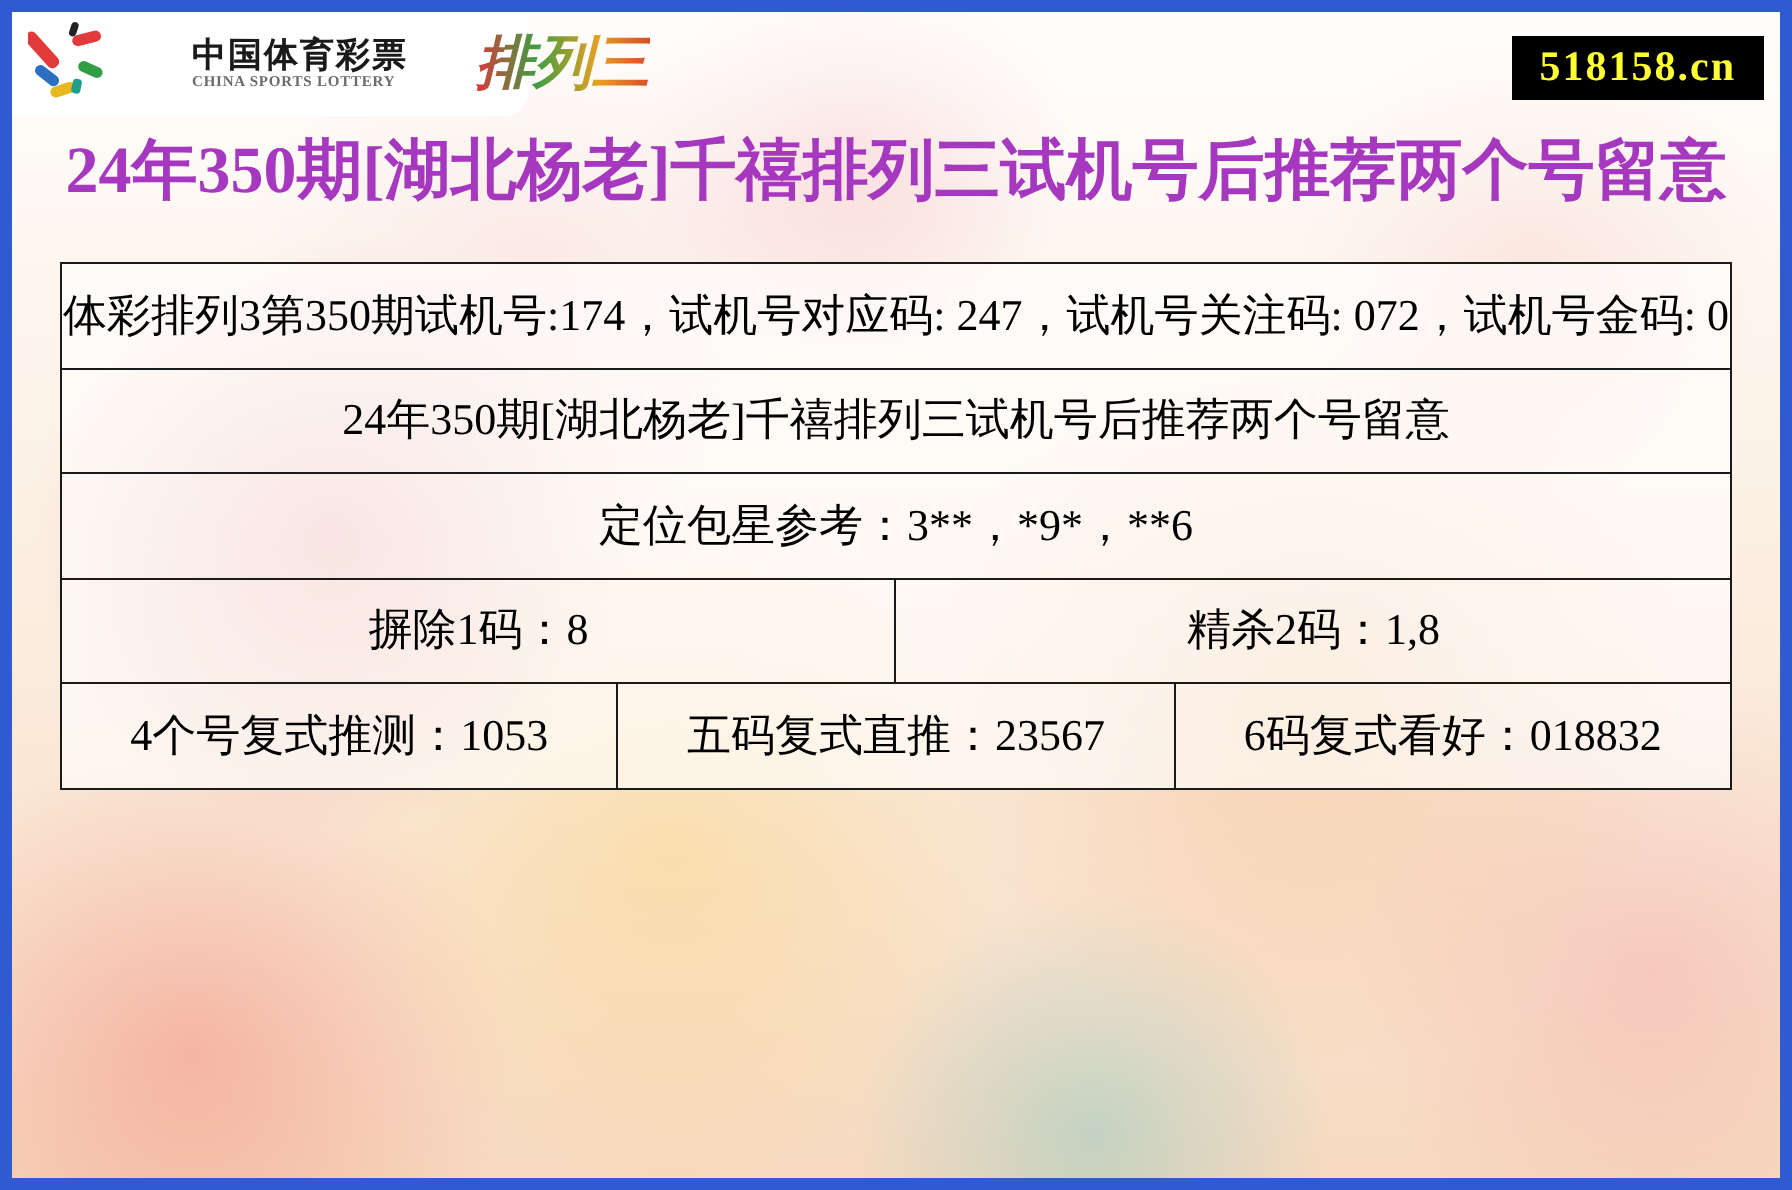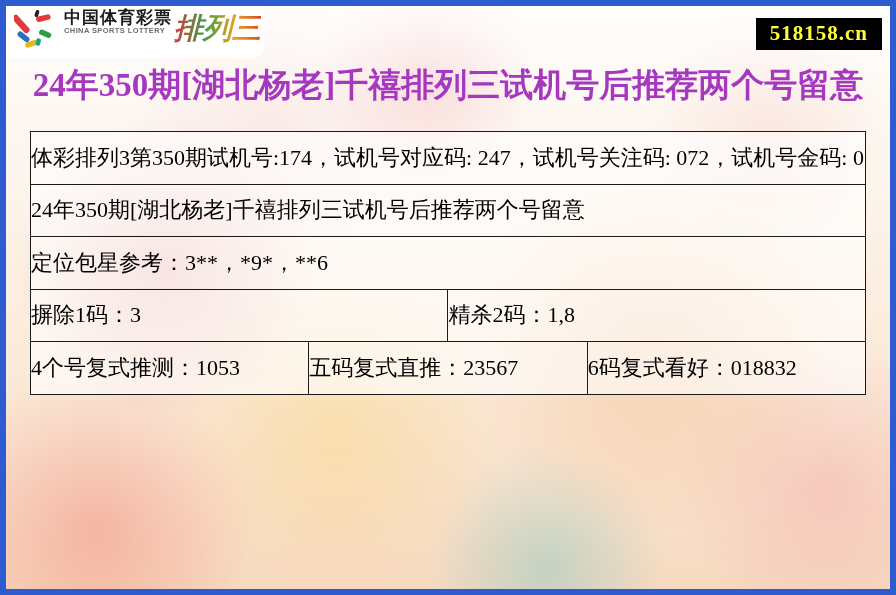--- a/index.html
+++ b/index.html
@@ -25,28 +25,29 @@
       radial-gradient(circle 150px at 820px 480px, rgba(240,145,140,.50),rgba(240,145,140,0) 100%),
       linear-gradient(180deg,#fdf2e6 0%, #f8ddc2 60%, #f5cfae 100%);
   }
 
   
   .brand {
     position:absolute; left:0; top:0;
     width:258px; height:52px;
     background:#ffffff;
     border-radius:0 0 12px 0;
-    display:flex; 
+    display:flex; align-items:center;
     padding:3px 4px 3px 8px;
+    gap:32px;
   }
   .brand svg { flex:0 0 auto; }
   .brand-text { margin-left:6px; line-height:1.05; white-space:nowrap; }
   .brand-cn { font-family:"Liberation Sans","DejaVu Sans",sans-serif;
               font-size:17px; font-weight:700; color:#1a1a1a; letter-spacing:1px; }
-  .brand-en { font-family:Liberation Sans, sans-serif;
+  .brand-en { font-family:Liberation Serif, serif;
               font-size:7.5px; font-weight:700; color:#6b6b6b; letter-spacing:.4px; }
   .brand-product {
     margin-left:2px;
     font-family:Liberation Mono, monospace;
     font-size:29px; font-weight:900; font-style:italic; white-space:nowrap;
     background:linear-gradient(90deg,#d93a3a 0%,#3f9e44 35%,#e8a020 70%,#d94a2a 100%);
     -webkit-background-clip:text; background-clip:text; color:transparent;
   }
   .site-badge {
     position:absolute; right:8px; top:12px;
@@ -68,21 +69,21 @@
   table.pred {
     position:absolute; left:24px; top:125px;
     width:836px;
     border-collapse:collapse;
     table-layout:fixed;
   }
   table.pred td {
     border:1.5px solid #1a1a1a;
     height:52.5px;
     background:rgba(255,255,255,.62);
-    text-align:left; vertical-align:middle;
+    text-align:center; vertical-align:middle;
     font-size:22px; color:#000;
     white-space:nowrap; overflow:hidden;
   }
 </style>
 </head>
 <body>
 
 <div class="page">
 
   <div class="brand">
@@ -113,21 +114,21 @@
         <tr>
       <td colspan="6">体彩排列3第350期试机号:174，试机号对应码: 247，试机号关注码: 072，试机号金码: 0</td>
     </tr>
     <tr>
       <td colspan="6">24年350期[湖北杨老]千禧排列三试机号后推荐两个号留意</td>
     </tr>
     <tr>
       <td colspan="6">定位包星参考：3**，*9*，**6</td>
     </tr>
     <tr>
-      <td colspan="3">摒除1码：3</td>
+      <td colspan="3">摒除1码：8</td>
       <td colspan="3">精杀2码：1,8</td>
     </tr>
     <tr>
       <td colspan="2">4个号复式推测：1053</td>
       <td colspan="2">五码复式直推：23567</td>
       <td colspan="2">6码复式看好：018832</td>
     </tr>
   </tbody>
     </table>
 

